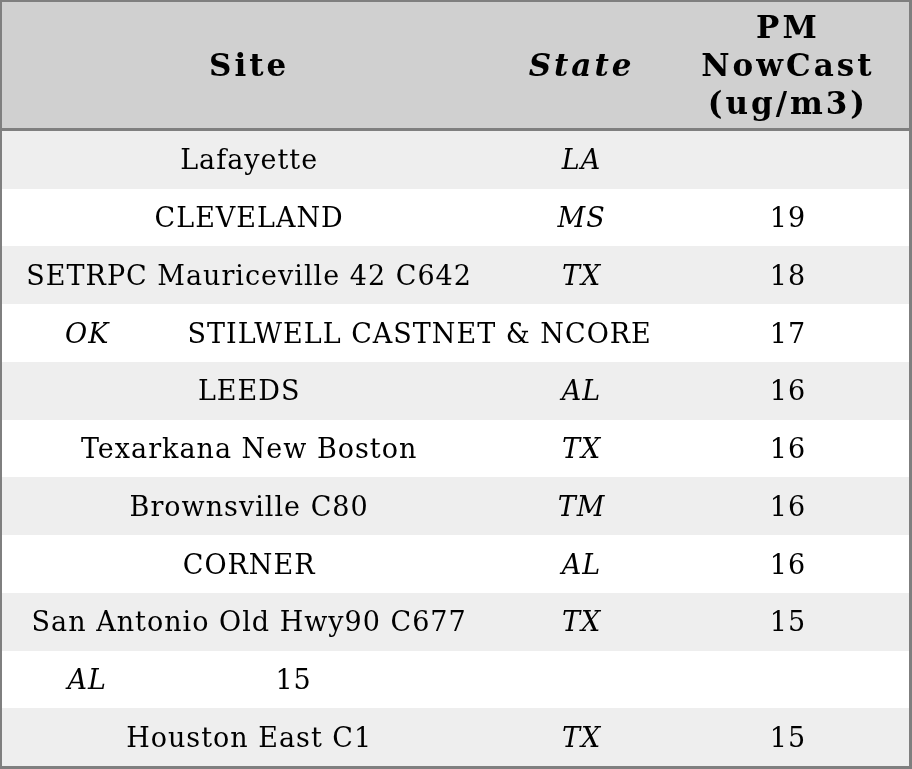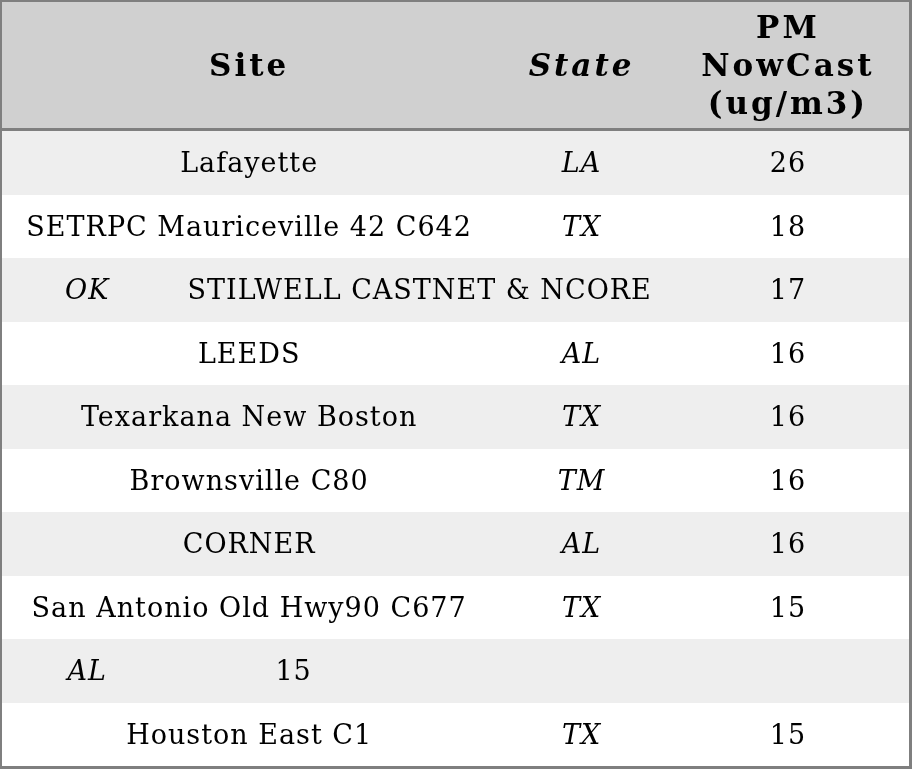--- a/index.html
+++ b/index.html
@@ -70,23 +70,27 @@
     <div class="cell col-pm">PM
 NowCast
 (ug/m3)</div>
   </div>
 
   <div class="tbody">
 
     <div class="trow">
       <div class="cell col-site">Lafayette</div>
       <div class="cell col-state">LA</div>
-      <div class="cell col-pm">26</div>
     </div>
 
+    <div class="trow">
+      <div class="cell col-site">CLEVELAND</div>
+      <div class="cell col-state">MS</div>
+      <div class="cell col-pm">19</div>
+    </div>
 
     <div class="trow">
       <div class="cell col-site">SETRPC Mauriceville 42 C642</div>
       <div class="cell col-state">TX</div>
       <div class="cell col-pm">18</div>
     </div>
 
     <div class="trow">
       <div class="cell col-state">OK</div>
       <div class="cell col-site">STILWELL CASTNET &amp; NCORE</div>

